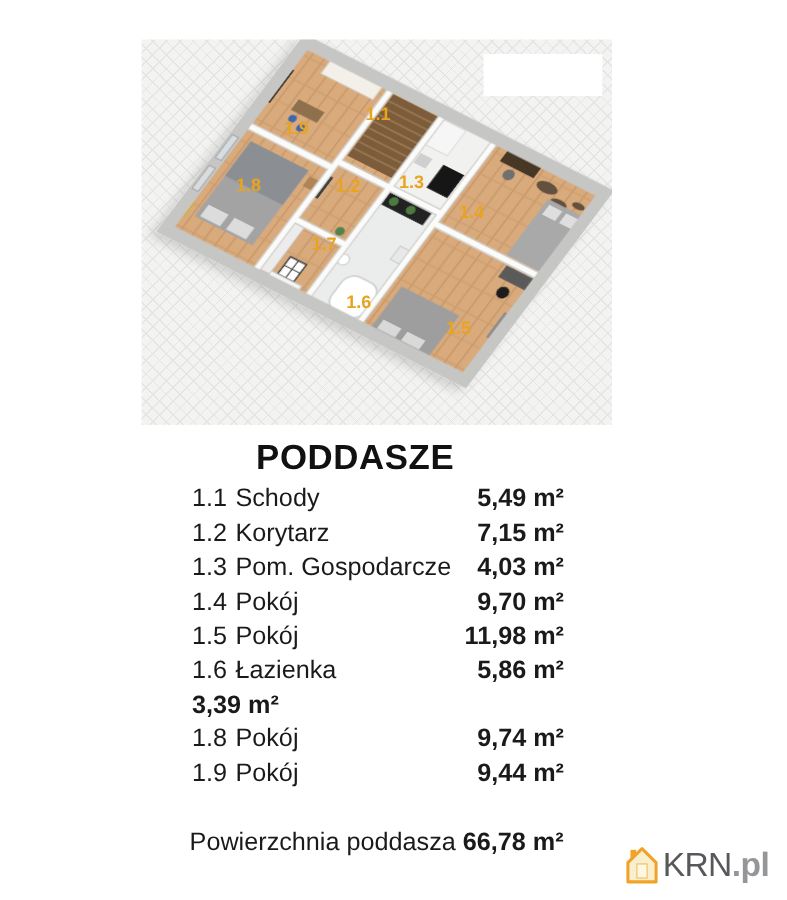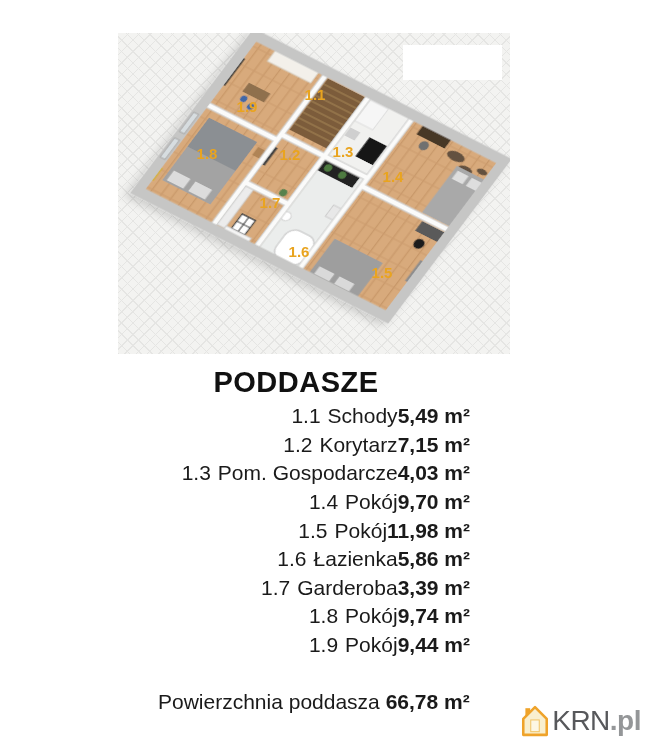--- a/index.html
+++ b/index.html
@@ -9,21 +9,21 @@
   .plan-area{position:absolute;left:118px;top:33px;width:392px;height:321px;
     background-color:#f3f3f1;
     background-image:
       repeating-linear-gradient(45deg,#e5e5e3 0 1px,transparent 1px 8px),
       repeating-linear-gradient(-45deg,#e5e5e3 0 1px,transparent 1px 8px);}
   .plan-area svg{position:absolute;left:0;top:0;}
   .censor-box{position:absolute;left:285px;top:12px;width:99px;height:35px;background:#ffffff;}
   .floor-title{position:absolute;left:160px;top:366px;width:272px;text-align:center;
     font-size:29px;font-weight:bold;letter-spacing:0.5px;color:#111;}
   .room-list{position:absolute;left:160px;top:402px;width:310px;}
-  .room-list .row{display:flex;justify-content:flex-end;align-items:center;height:28.6px;font-size:21px;}
+  .room-list .row{display:flex;justify-content:space-between;align-items:center;height:28.6px;font-size:21px;}
   .row .rname{margin-left:7px;}
   .row .rarea{font-weight:bold;white-space:nowrap;}
   .total-line{position:absolute;left:158px;top:690px;font-size:21px;}
   .total-line .bold{font-weight:bold;}
   .krn{position:absolute;right:7px;top:703px;display:flex;align-items:center;height:36px;}
   .krn .house{margin-right:3px;}
   .krn-brand{font-size:28px;font-weight:normal;color:#57585b;letter-spacing:-0.5px;}
   .krn-tld{font-size:28px;font-weight:bold;color:#949698;letter-spacing:-0.5px;}
 </style>
 </head>
@@ -173,21 +173,20 @@
     </div>
     <div class="row">
       <span class="rlabel"><span>1.5</span><span class="rname">Pokój</span></span>
       <span class="rarea">11,98 m²</span>
     </div>
     <div class="row">
       <span class="rlabel"><span>1.6</span><span class="rname">Łazienka</span></span>
       <span class="rarea">5,86 m²</span>
     </div>
     <div class="row">
-      <span class="rlabel"><span>1.7</span><span class="rname">Garderoba</span></span>
       <span class="rarea">3,39 m²</span>
     </div>
     <div class="row">
       <span class="rlabel"><span>1.8</span><span class="rname">Pokój</span></span>
       <span class="rarea">9,74 m²</span>
     </div>
     <div class="row">
       <span class="rlabel"><span>1.9</span><span class="rname">Pokój</span></span>
       <span class="rarea">9,44 m²</span>
     </div>

